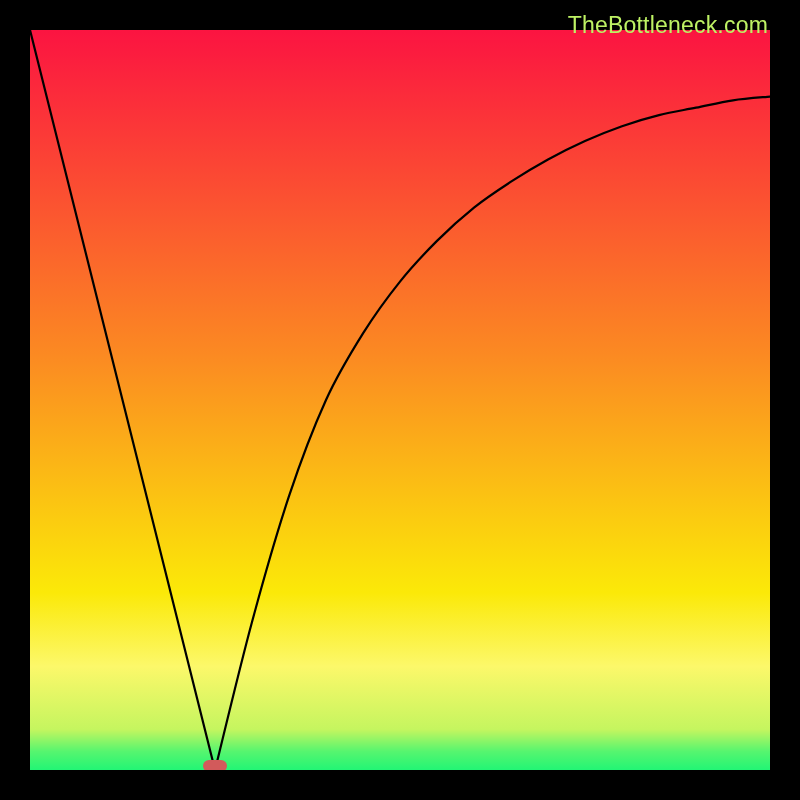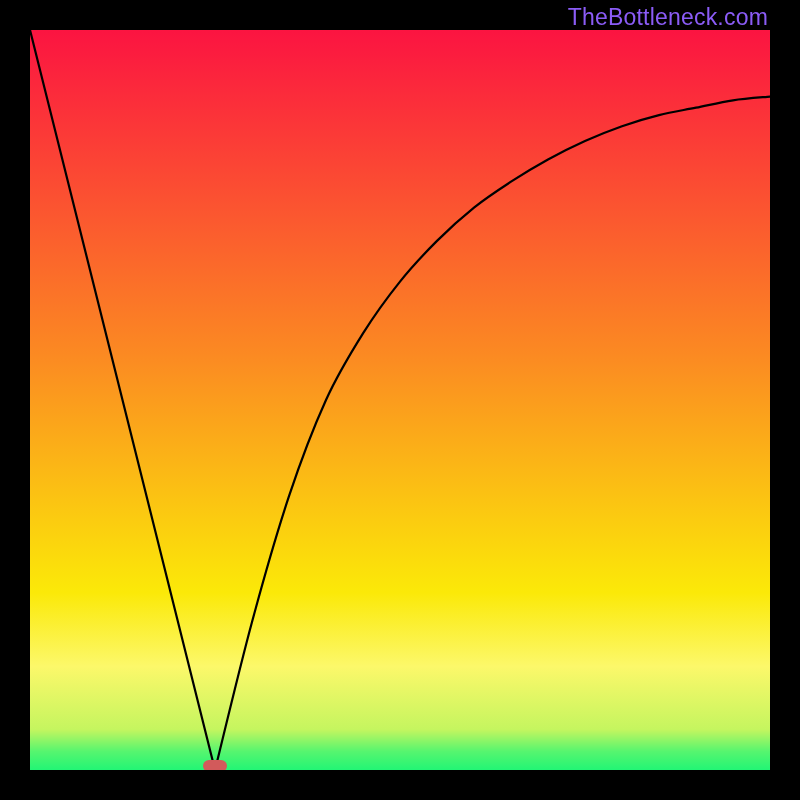--- a/index.html
+++ b/index.html
@@ -31,23 +31,23 @@
     width: 100%; height: 100%;
   }
   .curve {
     position: absolute;
     left: 0; top: 0;
     width: 100%;
     height: 100%;
   }
   .watermark {
     position: absolute;
-    top: 4px;
+    top: 12px;
     right: 32px;
-    color: #8b5cf6;
+    color: #bef264;
     font-size: 23px;
     font-weight: 400;
     letter-spacing: 0.2px;
     z-index: 10;
   }
   .marker {
     position: absolute;
     z-index: 5;
   }
   .marker .pill {

